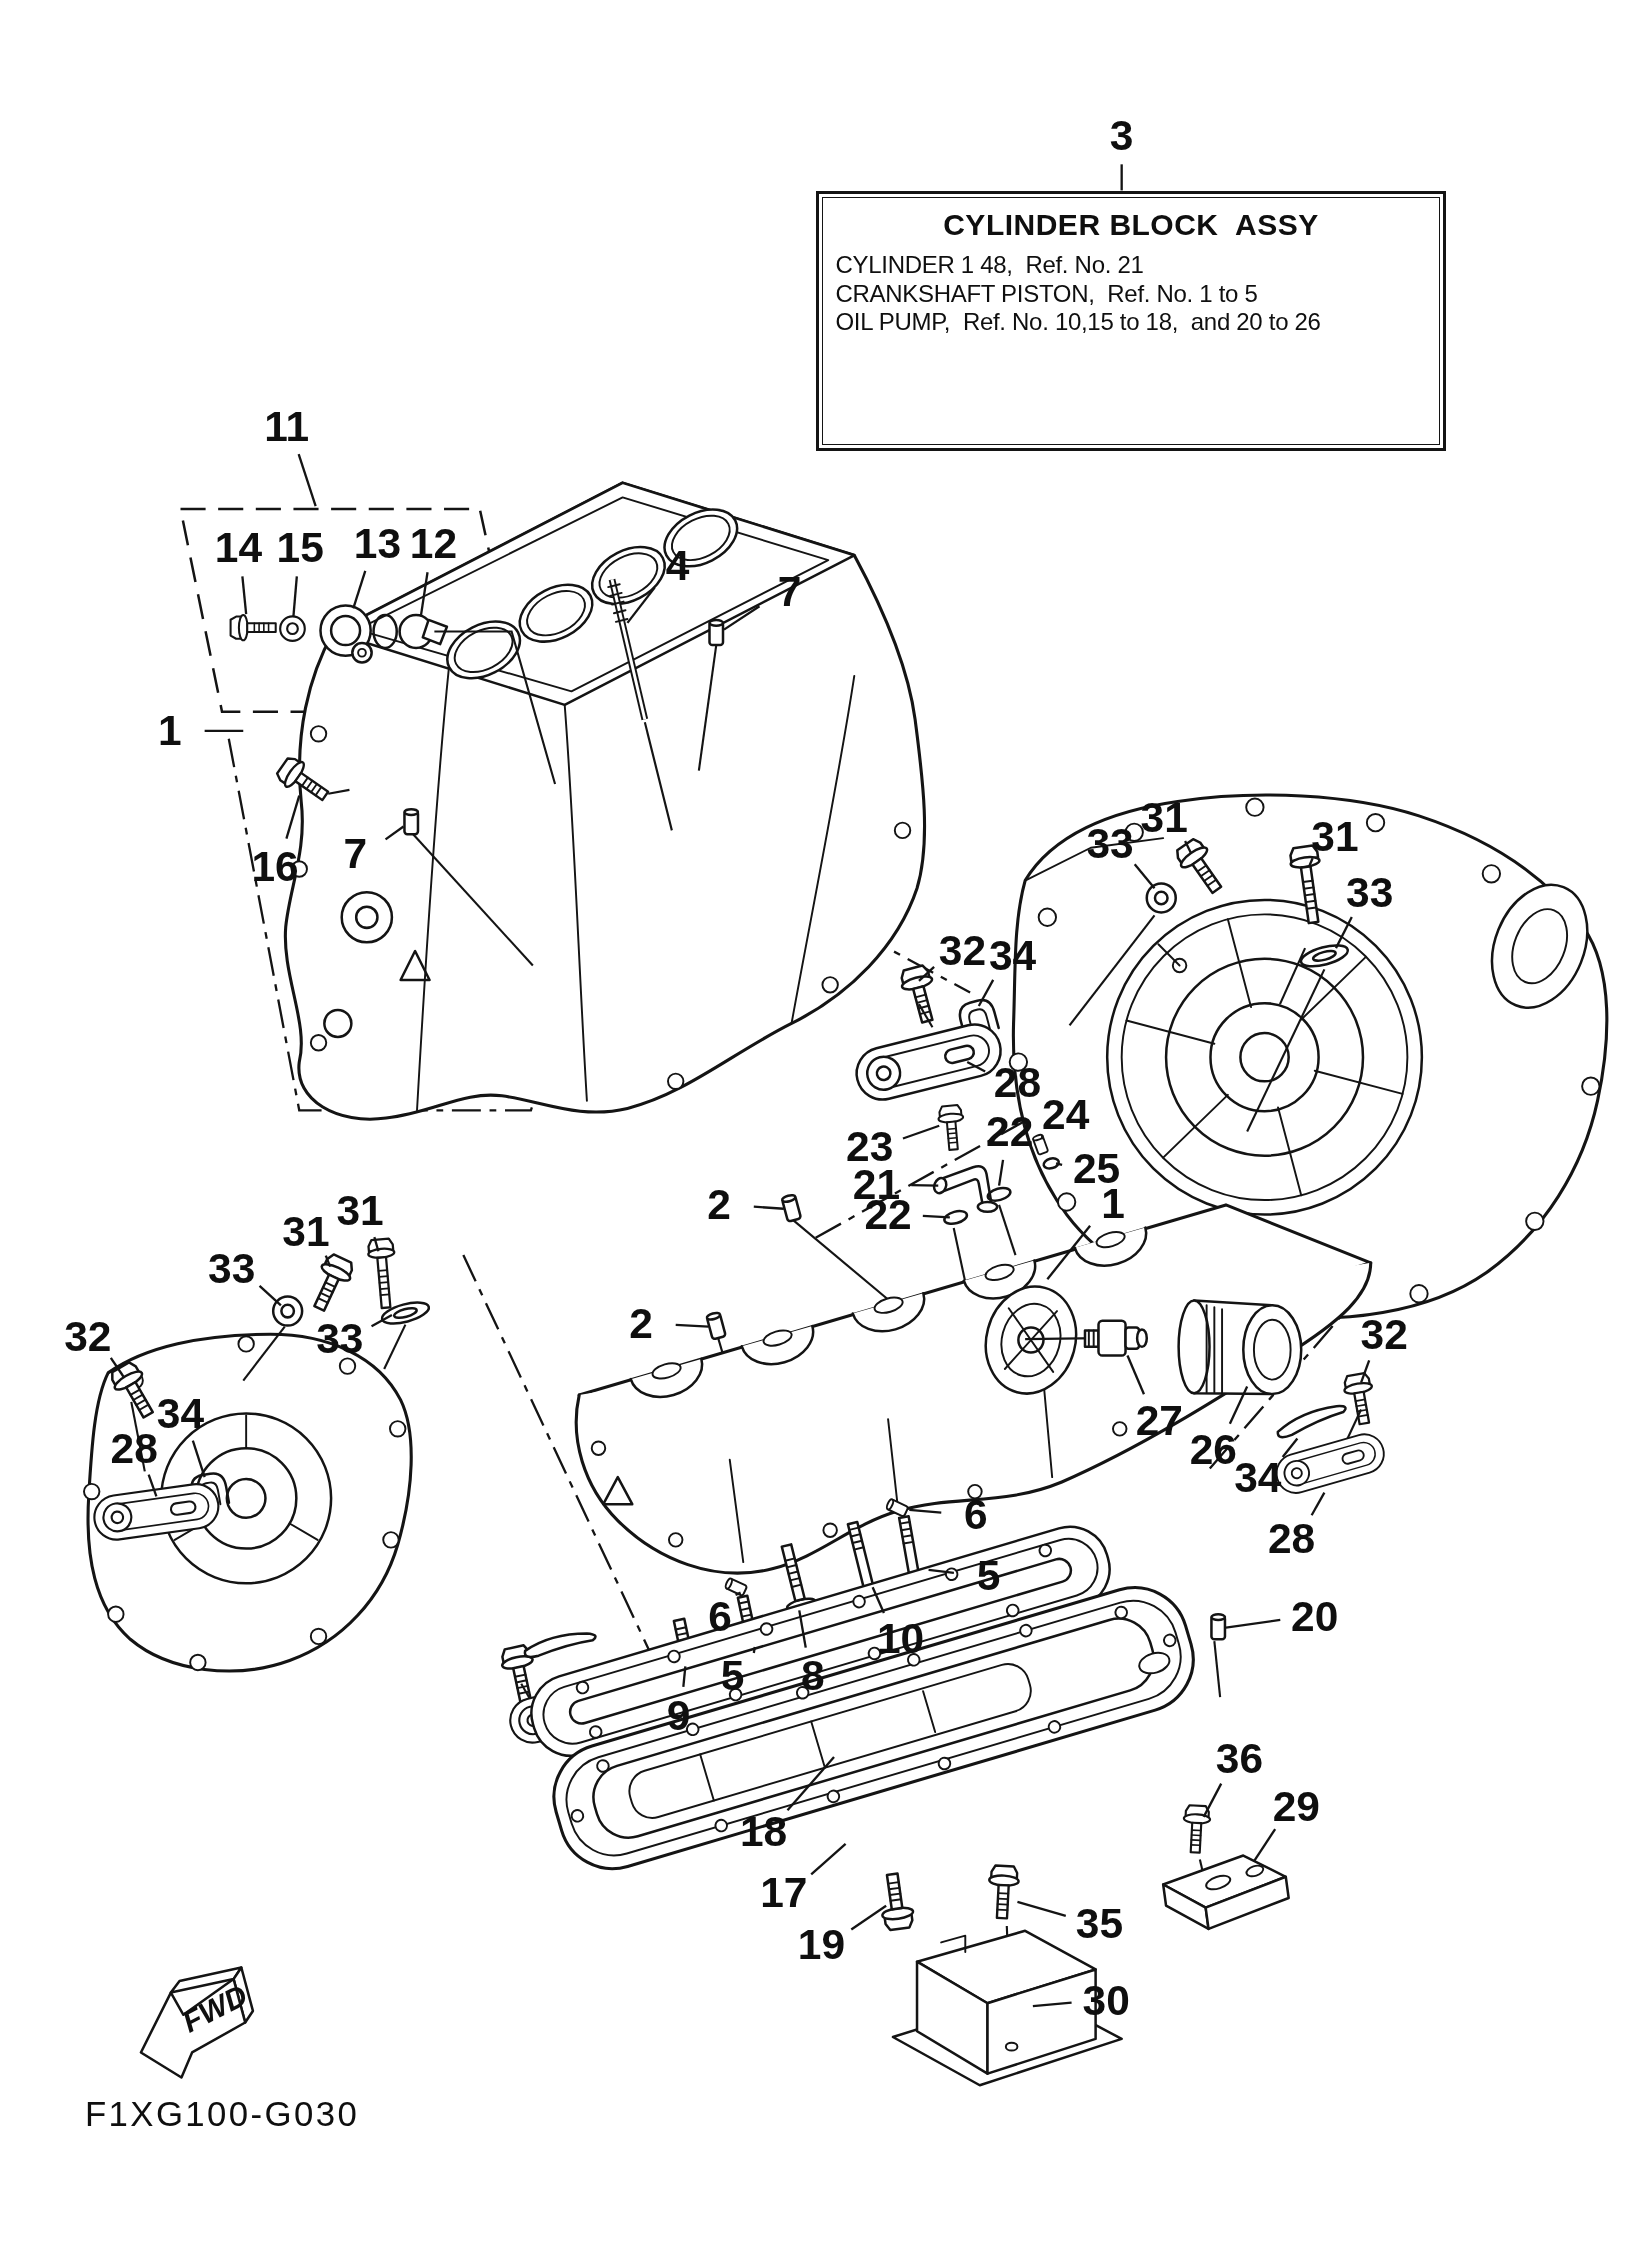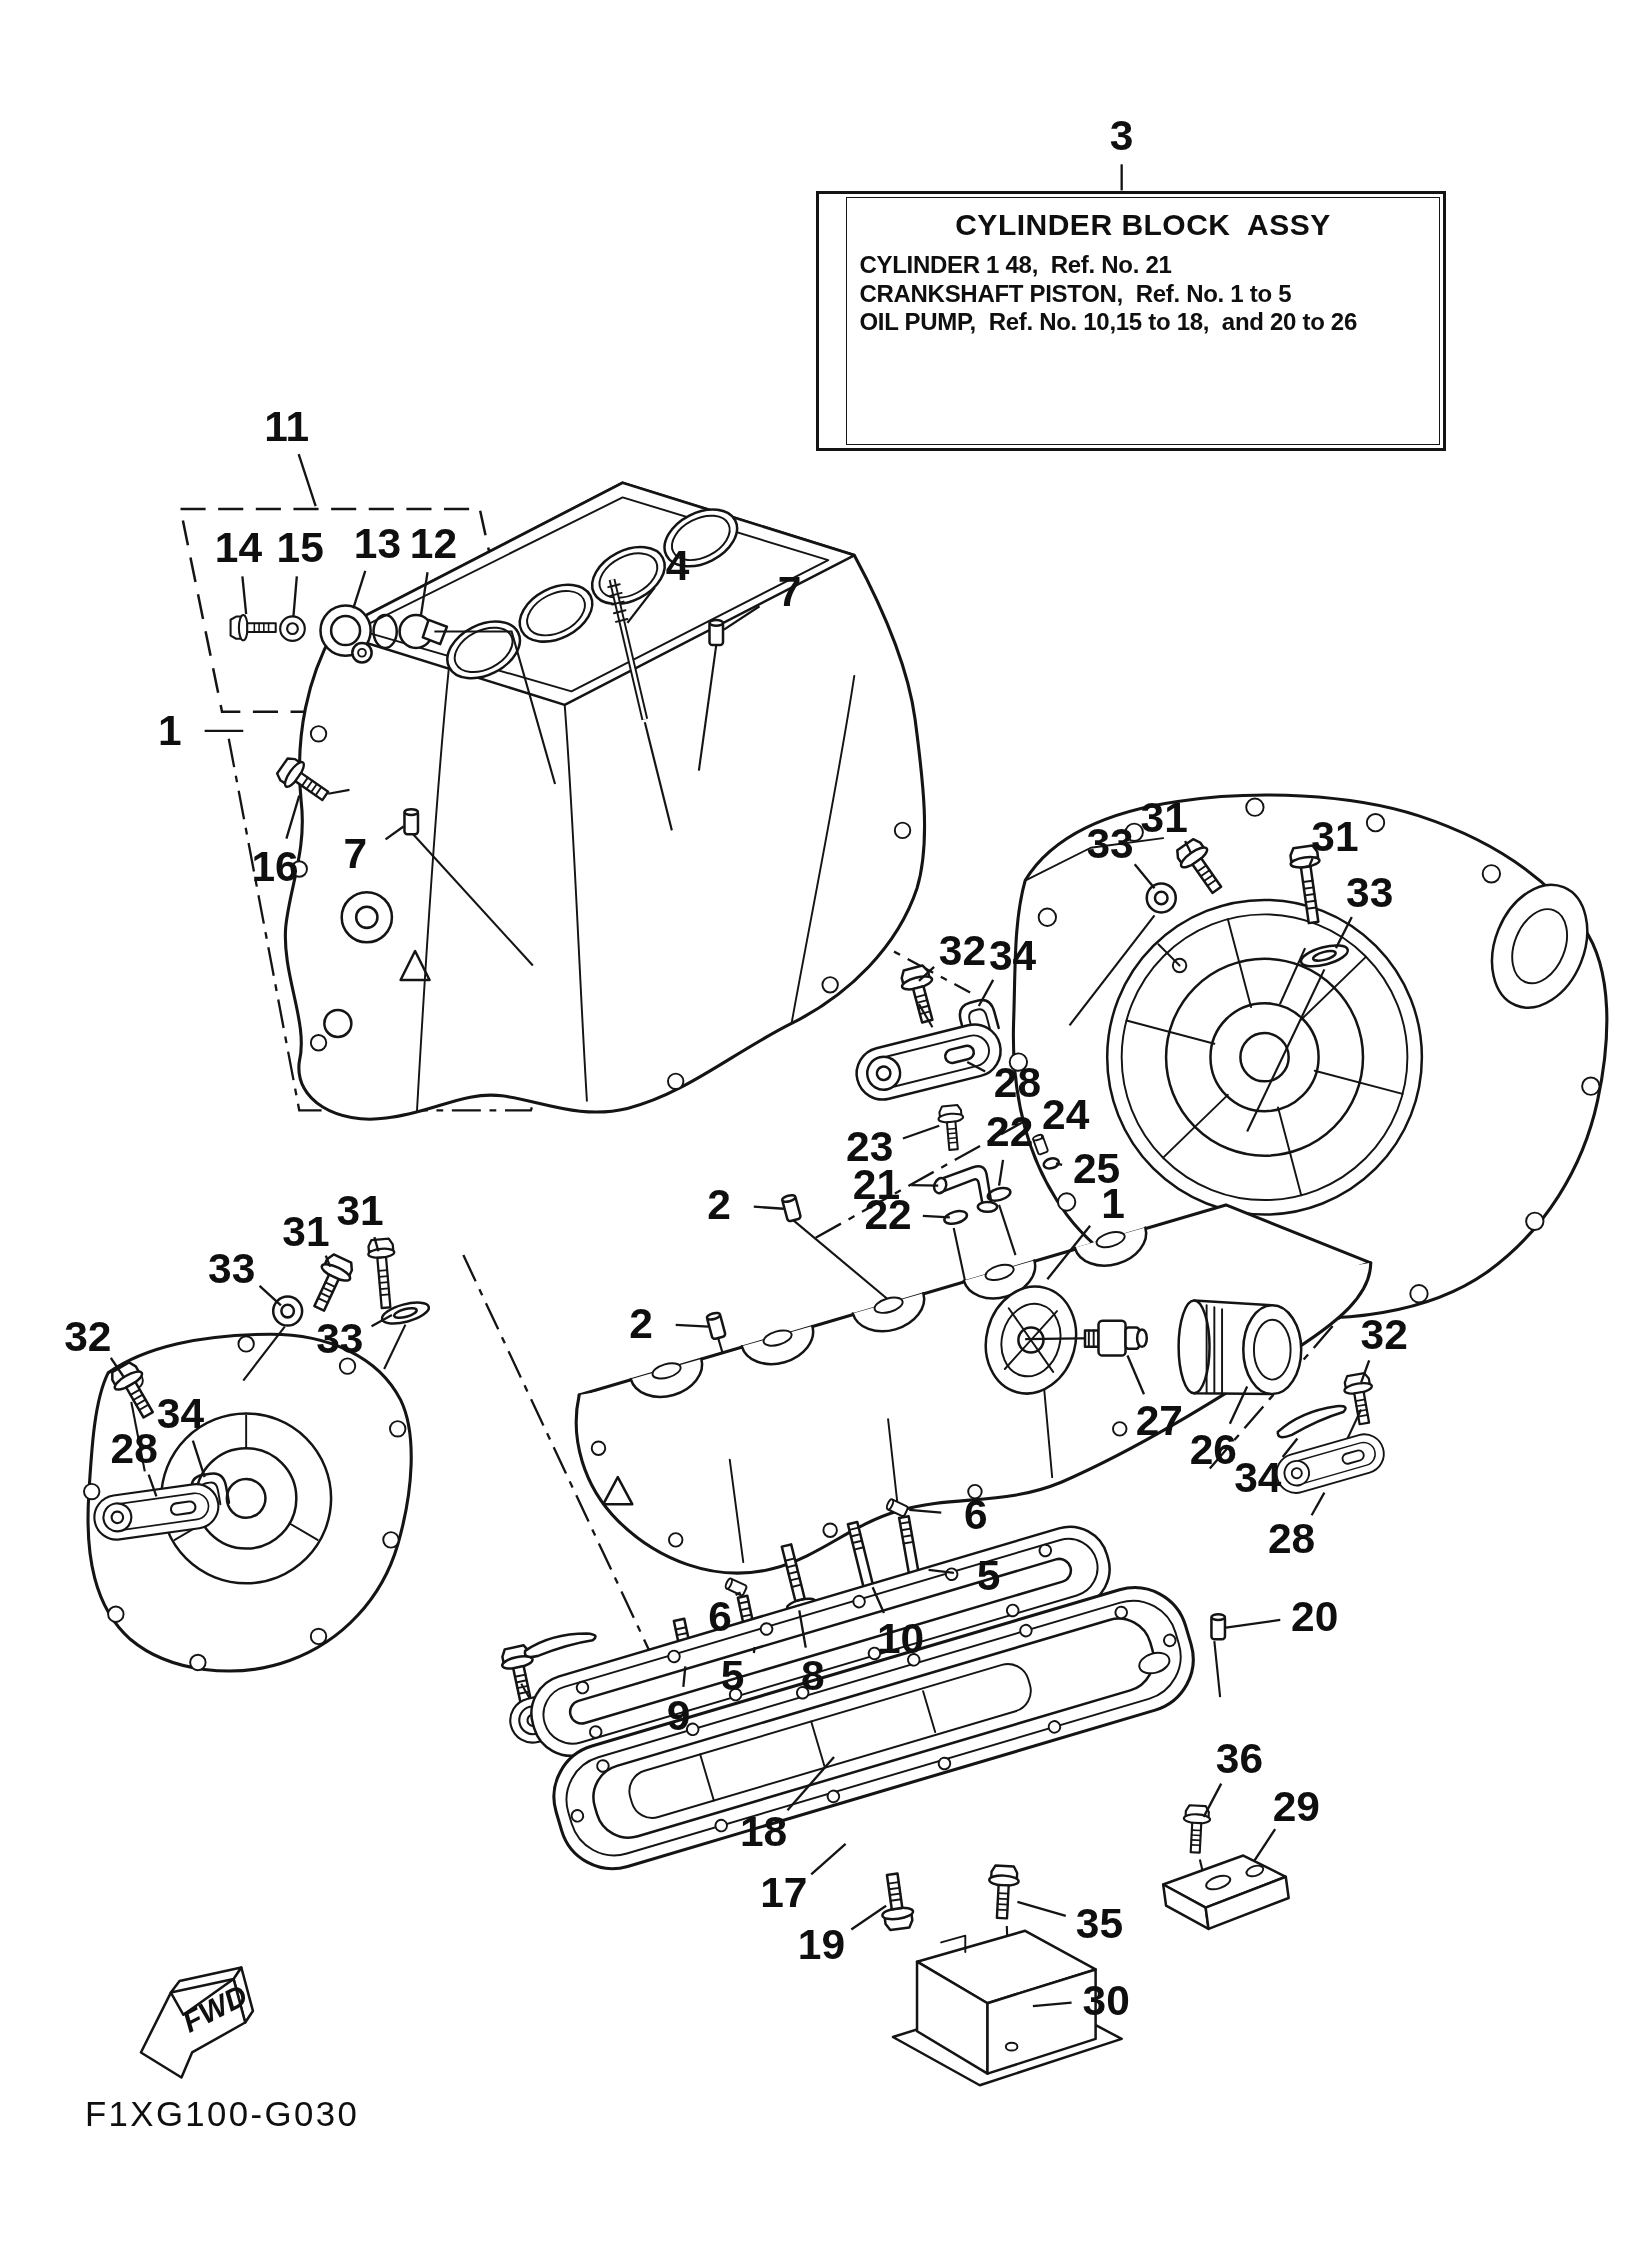--- a/index.html
+++ b/index.html
@@ -10,24 +10,24 @@
   .thick{stroke-width:3.2;}
   .thin{stroke-width:2;}
   .conn{fill:none;stroke:#141414;stroke-width:2.2;}
   .leader{stroke:#141414;stroke-width:2.4;}
   .dash{fill:none;stroke:#141414;stroke-width:2.6;stroke-dasharray:26 13;}
   .dashdot{fill:none;stroke:#141414;stroke-width:2.4;stroke-dasharray:30 9 7 9;}
   text.callout{font:700 44px "Liberation Sans",sans-serif;fill:#0f0f0f;text-anchor:middle;}
   text.fwd{font:italic 700 31px "Liberation Sans",sans-serif;fill:#0f0f0f;}
   text.code{font:400 36px "Liberation Sans",sans-serif;fill:#0f0f0f;letter-spacing:2.5px;}
   #infoBox{position:absolute;left:816px;top:191px;width:630px;height:260px;border:3.9px solid #141414;box-sizing:border-box;background:#fff;}
-  #infoBoxInner{position:absolute;left:2.9px;top:2.9px;right:2.9px;bottom:2.9px;border:1.9px solid #141414;margin-left:24px;}
+  #infoBoxInner{position:absolute;left:2.9px;top:2.9px;right:2.9px;bottom:2.9px;border:1.9px solid #141414;}
   .ib-title{text-align:center;font-weight:700;font-size:30px;color:#0f0f0f;margin-top:9.7px;letter-spacing:0.5px;white-space:pre;}
   .ib-lines{margin:9.7px 0 0 12.6px;}
-  .ib-line{font-weight:700;font-size:24px;line-height:28.5px;color:#0f0f0f;letter-spacing:-0.3px;white-space:pre;}
+  .ib-line{font-weight:400;font-size:24px;line-height:28.5px;color:#0f0f0f;letter-spacing:-0.3px;white-space:pre;}
 </style>
 </head>
 <body>
 
 <div id="page">
 
 <svg width="1641" height="2266" viewBox="0 0 1700 2347">
   <defs>
     <g id="boltS">
       <path class="ln" d="M-10,-16 L10,-16 L14,-9 L14,-3 L-14,-3 L-14,-9 Z"></path>

